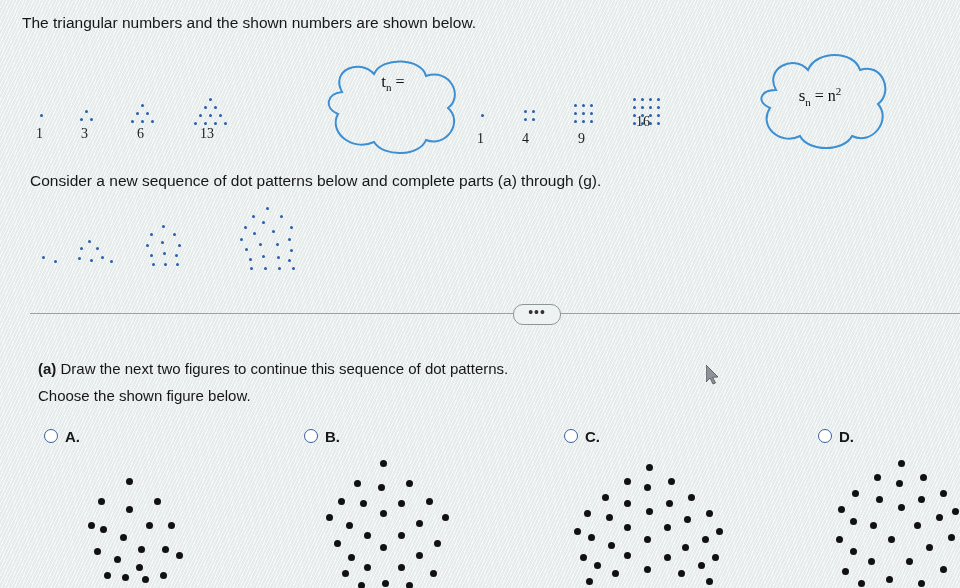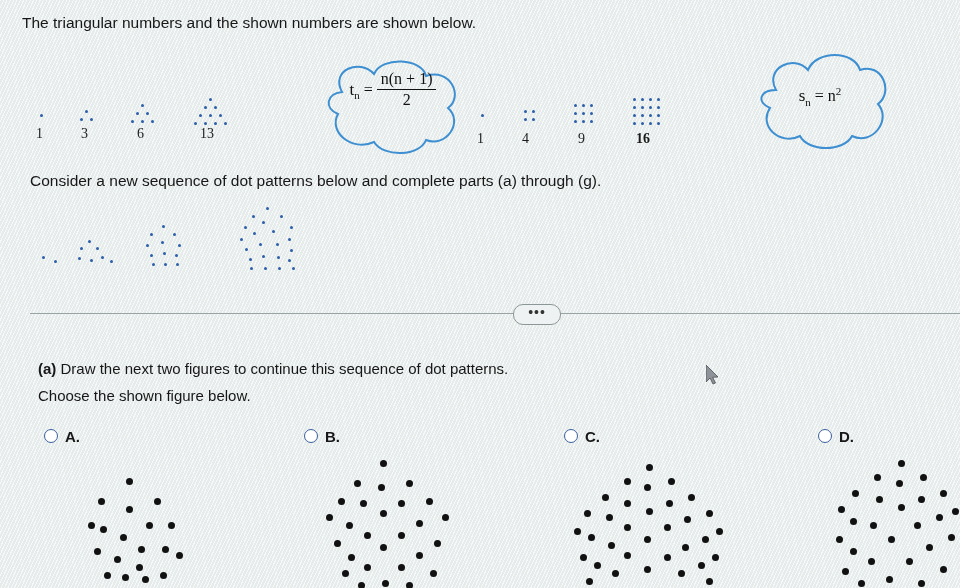--- a/index.html
+++ b/index.html
@@ -214,25 +214,20 @@
     <div class="dot" style="left:224px; top:122px;"></div>
     <div class="fig-label" style="left:200px; top:126px;">13</div>
   </div>
 
   <svg width="160" height="110" style="position:absolute; left:312px; top:52px;">
     <path d="M30,40 C18,18 48,6 62,22 C70,4 110,6 114,24 C138,16 152,44 136,56 C152,70 134,96 114,88 C108,104 72,106 62,90 C40,100 16,80 26,62 C12,56 14,42 30,40 Z" fill="none" stroke="#3d8fd1" stroke-width="2"></path>
   </svg>
   <div class="formula" style="left:322px; top:72px; width:142px;">
     <span style="font-size:17px;">t</span><sub>n</sub>
     <span style="font-size:16px;">=</span>
-    <span class="frac">
-      <span class="num">n(n + 1)</span>
-      <span class="bar"></span>
-      <span class="den">2</span>
-    </span>
   </div>
 
   <div>
 
     <div class="dot sq" style="left:481px; top:114px;"></div>
     <div class="fig-label" style="left:477px; top:131px;">1</div>
 
     <div class="dot sq" style="left:524px; top:110px;"></div>
     <div class="dot sq" style="left:532px; top:110px;"></div>
     <div class="dot sq" style="left:524px; top:118px;"></div>
@@ -259,21 +254,21 @@
     <div class="dot sq" style="left:649px; top:106px;"></div>
     <div class="dot sq" style="left:657px; top:106px;"></div>
     <div class="dot sq" style="left:633px; top:114px;"></div>
     <div class="dot sq" style="left:641px; top:114px;"></div>
     <div class="dot sq" style="left:649px; top:114px;"></div>
     <div class="dot sq" style="left:657px; top:114px;"></div>
     <div class="dot sq" style="left:633px; top:122px;"></div>
     <div class="dot sq" style="left:641px; top:122px;"></div>
     <div class="dot sq" style="left:649px; top:122px;"></div>
     <div class="dot sq" style="left:657px; top:122px;"></div>
-    <div class="fig-label" style="left:636px; top:131px;font-weight:bold;">16</div>
+    <div class="fig-label" style="left:636px; top:114px;">16</div>
   </div>
 
   <svg width="140" height="120" style="position:absolute; left:750px; top:42px;">
     <path d="M26,48 C14,26 44,12 58,28 C66,8 104,8 110,28 C132,20 144,50 128,62 C142,78 122,104 102,94 C94,110 58,110 50,94 C30,104 8,84 20,66 C6,60 10,48 26,48 Z" fill="none" stroke="#3d8fd1" stroke-width="2"></path>
   </svg>
   <div class="formula" style="left:760px; top:85px; width:120px;">
     <span style="font-size:17px;">s</span><sub>n</sub>
     <span style="font-size:16px;">= n</span><sup>2</sup>
   </div>
 

